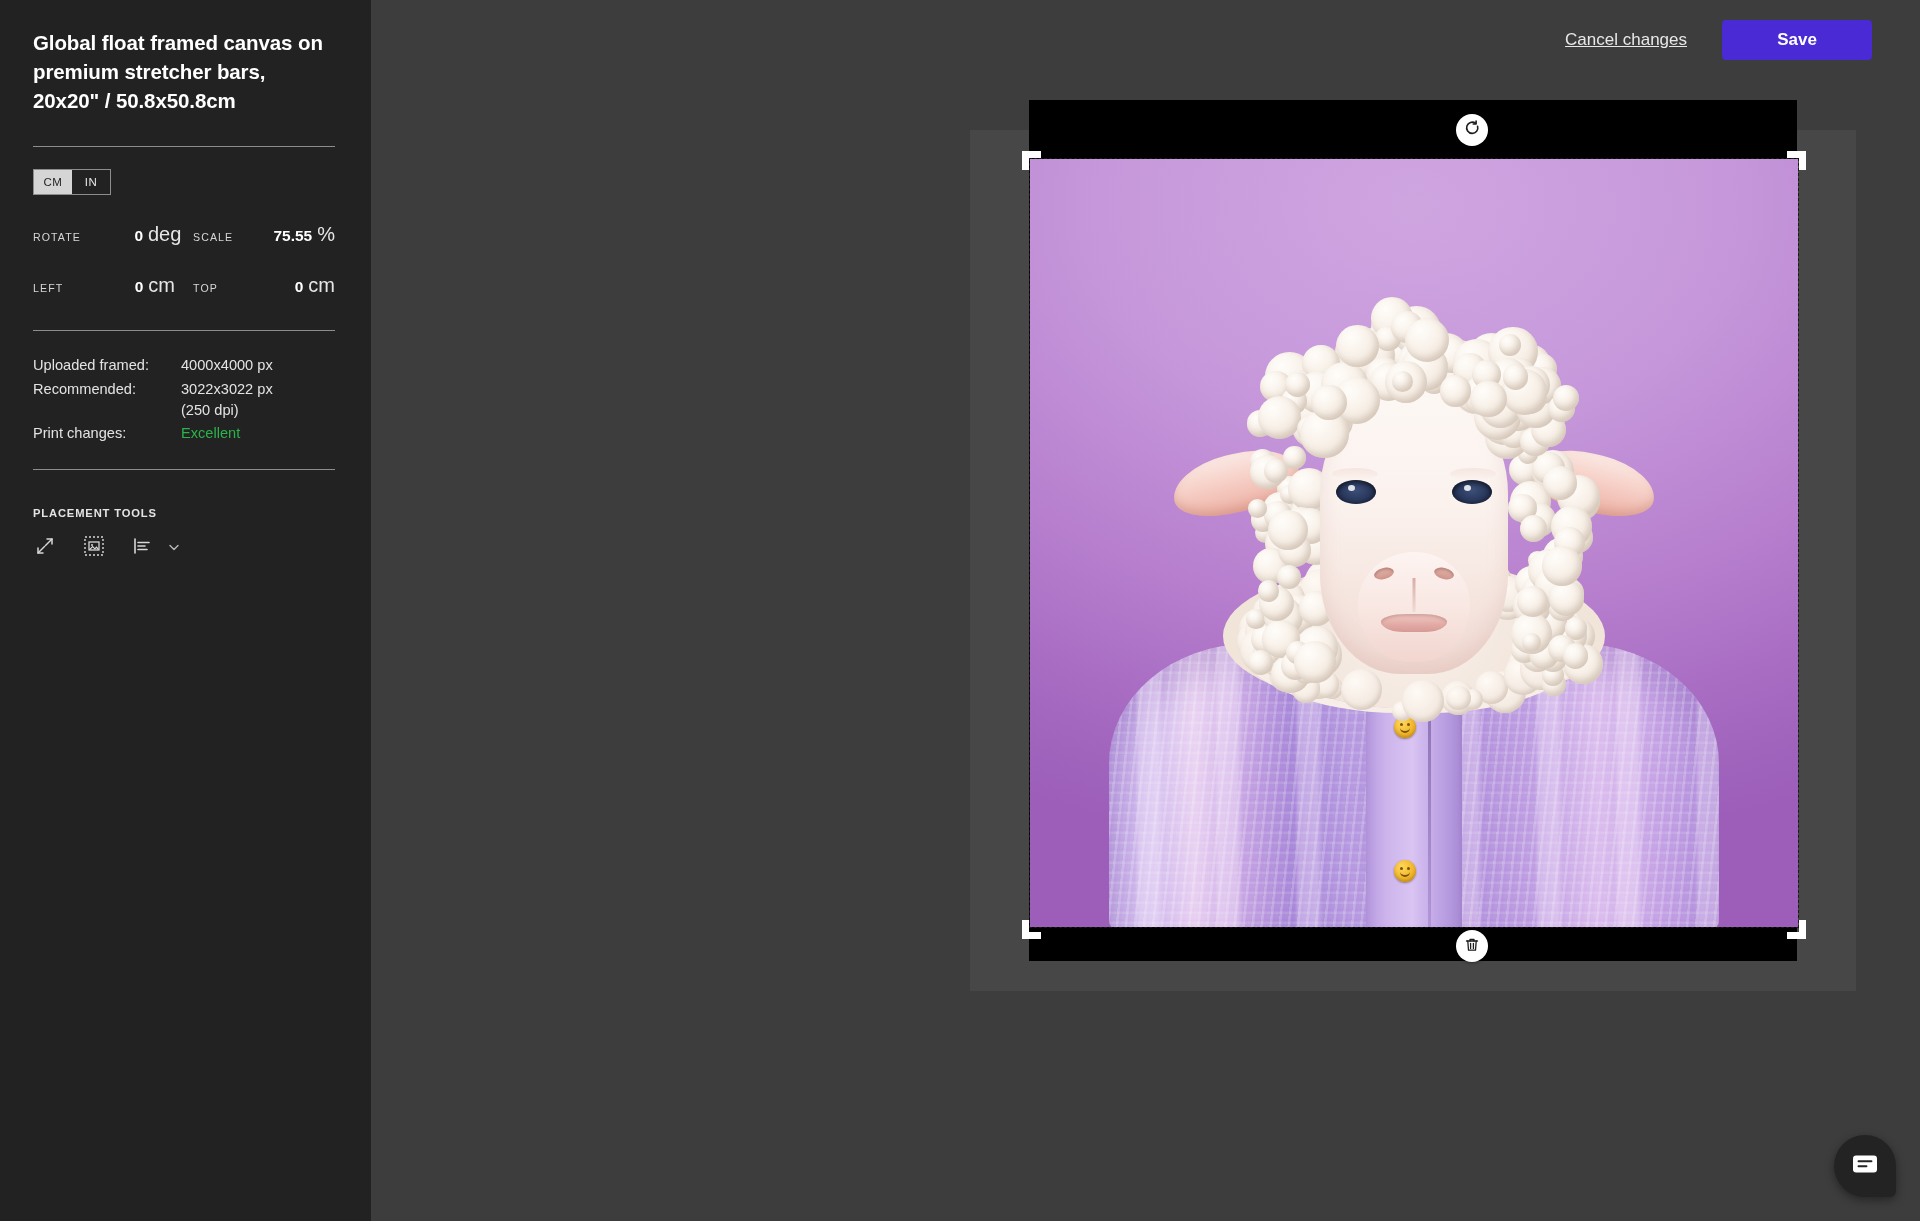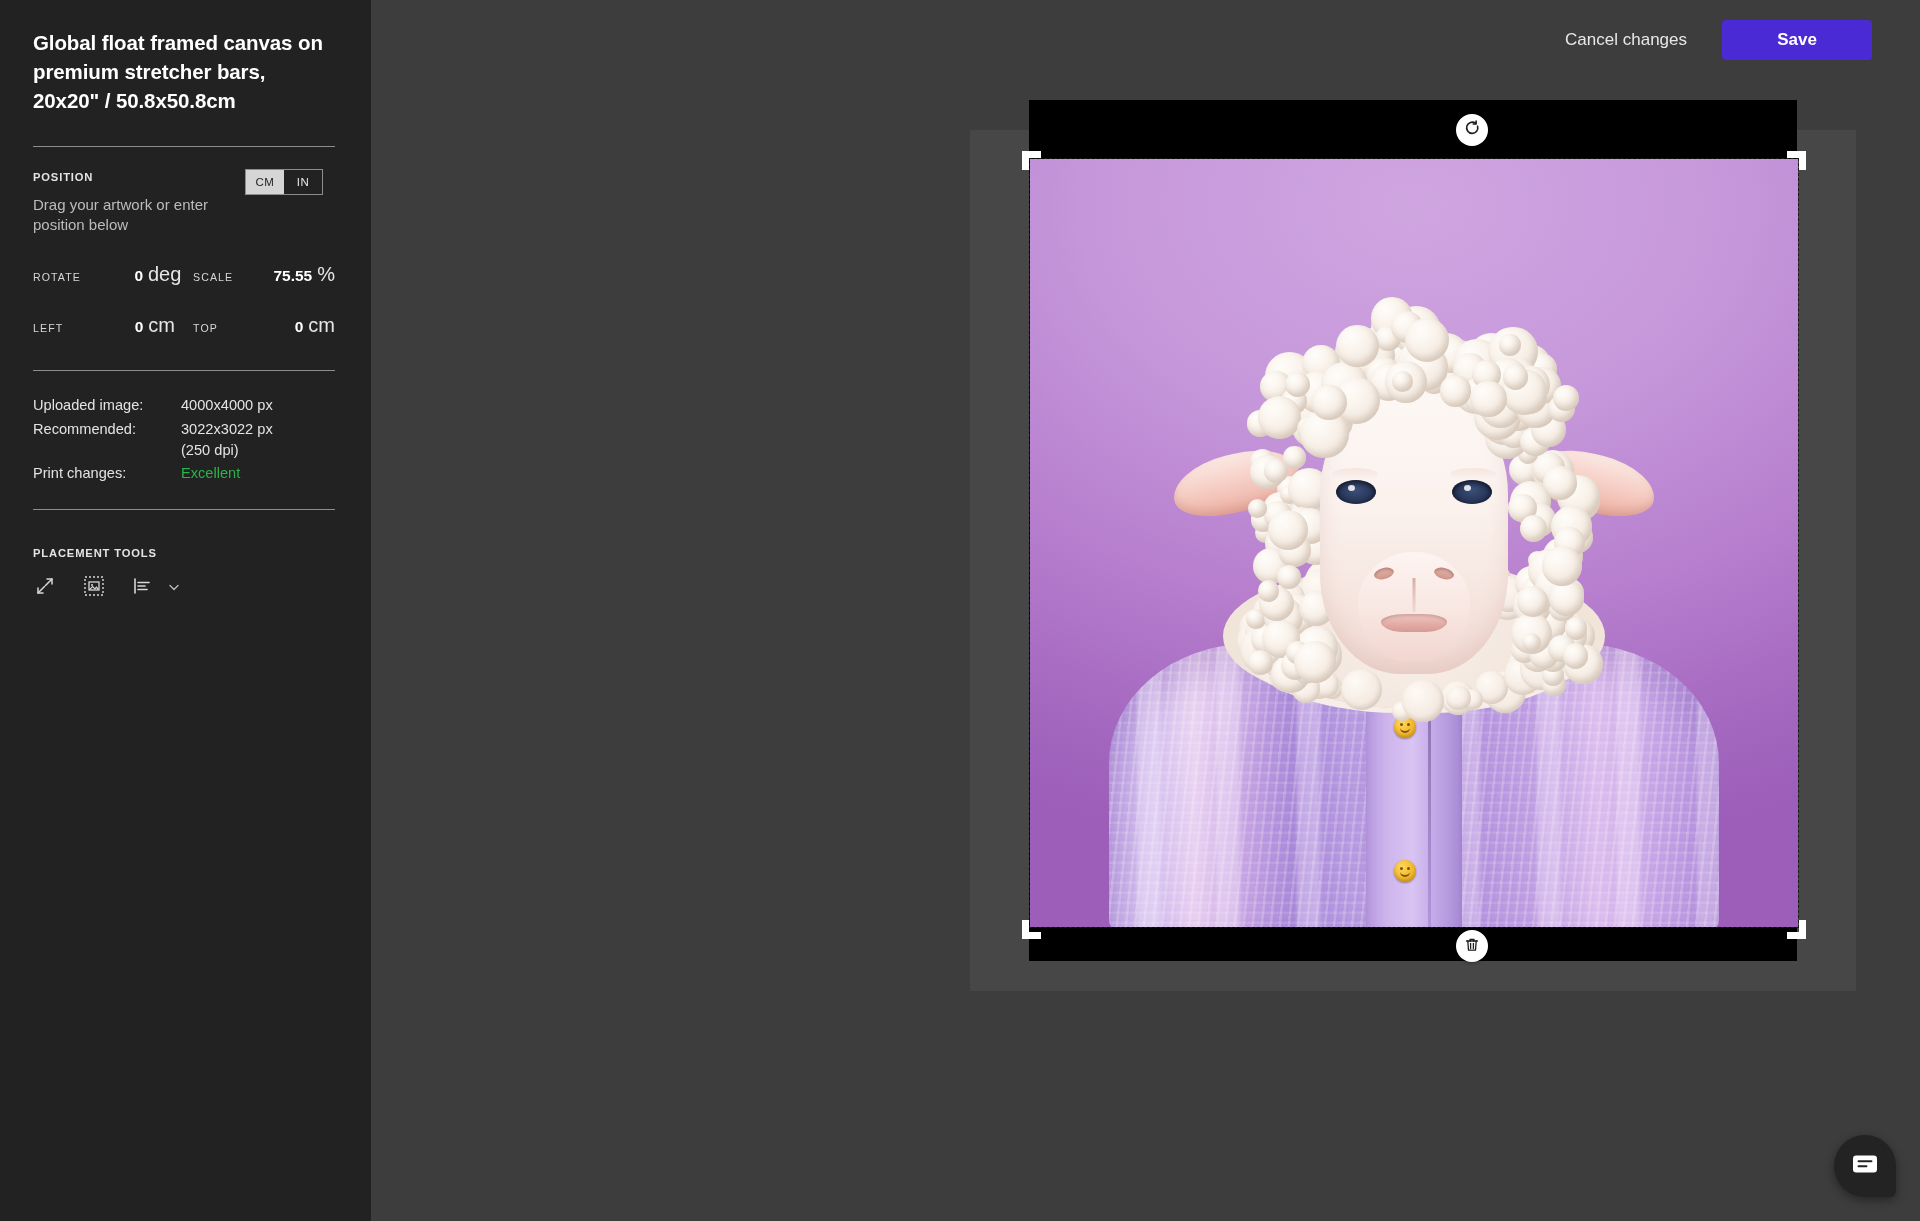--- a/index.html
+++ b/index.html
@@ -198,20 +198,21 @@
     z-index: 20;
   }
   .cancel-link {
     color: #e8e8e8;
     font-size: 17px;
     background: transparent;
     border: none;
     cursor: pointer;
     font-family: "Liberation Sans", sans-serif;
     padding: 6px 4px;
+    text-decoration: underline;
   }
   .save-btn {
     background: #4a2ad4;
     color: #ffffff;
     font-size: 17px;
     font-weight: 700;
     border: none;
     border-radius: 4px;
     width: 150px;
     height: 40px;
@@ -539,24 +540,20 @@
 
 <div class="app">
 
   <aside class="sidebar">
 
     <h1 class="product-title">Global float framed canvas on premium stretcher bars, 20x20" / 50.8x50.8cm</h1>
 
     <div class="divider"></div>
 
     <div class="position-row">
-      <div class="position-left">
-        <div class="section-label">POSITION</div>
-        <div class="position-hint">Drag your artwork or enter position below</div>
-      </div>
       <div class="unit-toggle">
         <button class="unit-btn active">CM</button>
         <button class="unit-btn">IN</button>
       </div>
     </div>
 
     <div class="field-row">
       <div class="field">
         <span class="field-label">ROTATE</span>
         <input class="field-value" type="text" value="0" style="">
@@ -579,21 +576,21 @@
         <span class="field-label">TOP</span>
         <input class="field-value" type="text" value="0" style="">
         <span class="field-unit">cm</span>
       </div>
     </div>
 
     <div class="divider2"></div>
 
     <div class="info-table">
       <div class="info-row">
-        <span class="info-key">Uploaded image:</span>
+        <span class="info-key">Uploaded framed:</span>
         <span class="info-val">4000x4000 px</span>
       </div>
       <div class="info-row">
         <span class="info-key">Recommended:</span>
         <span class="info-val">
           <span>3022x3022 px</span><br>
           <span>(250 dpi)</span>
         </span>
       </div>
       <div class="info-row">

